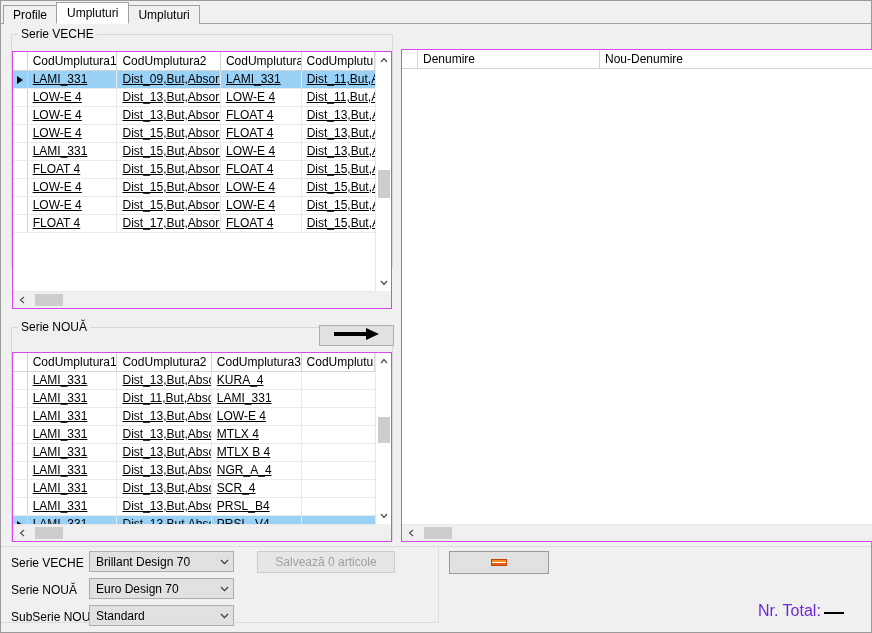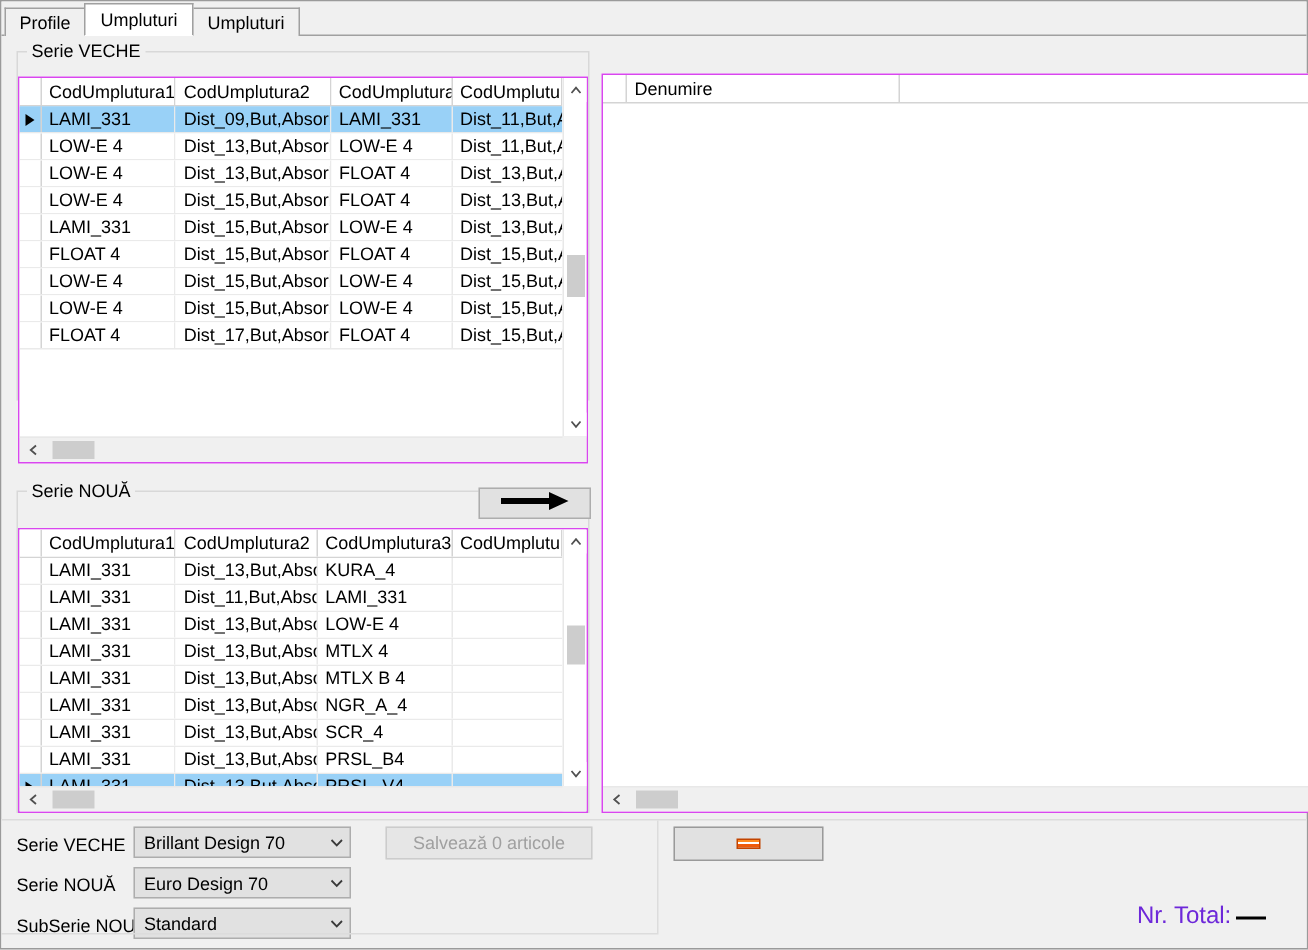--- a/index.html
+++ b/index.html
@@ -91,21 +91,21 @@
   }
   .grid-inner{position:absolute;left:0;top:0;right:16px;bottom:17px;overflow:hidden;background:#fff;}
   .hdr-row{display:flex;height:19px;background:#fff;border-bottom:1px solid #d4d4d4;box-sizing:border-box;}
   .hdr-cell{
     height:18px;line-height:18px;
     border-right:1px solid #d4d4d4;
     box-sizing:border-box;padding-left:5px;
     font-size:12px;color:#000;overflow:hidden;white-space:nowrap;
     background:#fff;
   }
-  .row{display:flex;height:18px;box-sizing:border-box;background:#fff;border-bottom:1px solid #eaeaea;}
+  .row{display:flex;height:18px;box-sizing:border-box;background:#fff;border-bottom:1px solid #eaeaea;text-decoration:underline;}
   .row.selected{background:#99d1f7;}
   .row.selected .cell{background:#99d1f7;}
   .cell{
     height:17px;line-height:17px;
     border-right:1px solid #eaeaea;
     box-sizing:border-box;padding-left:5px;
     font-size:12px;color:#000;overflow:hidden;white-space:nowrap;
     background:#fff;
   }
   .cell.ind{
@@ -431,20 +431,21 @@
         </div>
       </div>
       <div class="corner"></div>
     </div>
 
     <div class="grid" style="left:400px;top:25px;width:500px;height:493px;">
       <div class="grid-inner" style="right:0;">
         <div class="hdr-row">
           <div class="hdr-cell ind" style="width:16px;"></div>
           <div class="hdr-cell" style="width:182px;">Denumire</div>
+          <div class="hdr-cell" style="width:262px;border-right:none;">Nou-Denumire</div>
         </div>
       </div>
       <div class="hscroll">
         <div class="hs-btn hs-left">
           <svg width="6" height="8" viewBox="0 0 6 8">
               <path d="M5 1 L1.5 4 L5 7" stroke="#505050" stroke-width="1.2" fill="none"></path>
             </svg>
         </div>
         <div class="hs-thumb" style="left:22px;width:28px;"></div>
         <div class="hs-btn hs-right">

